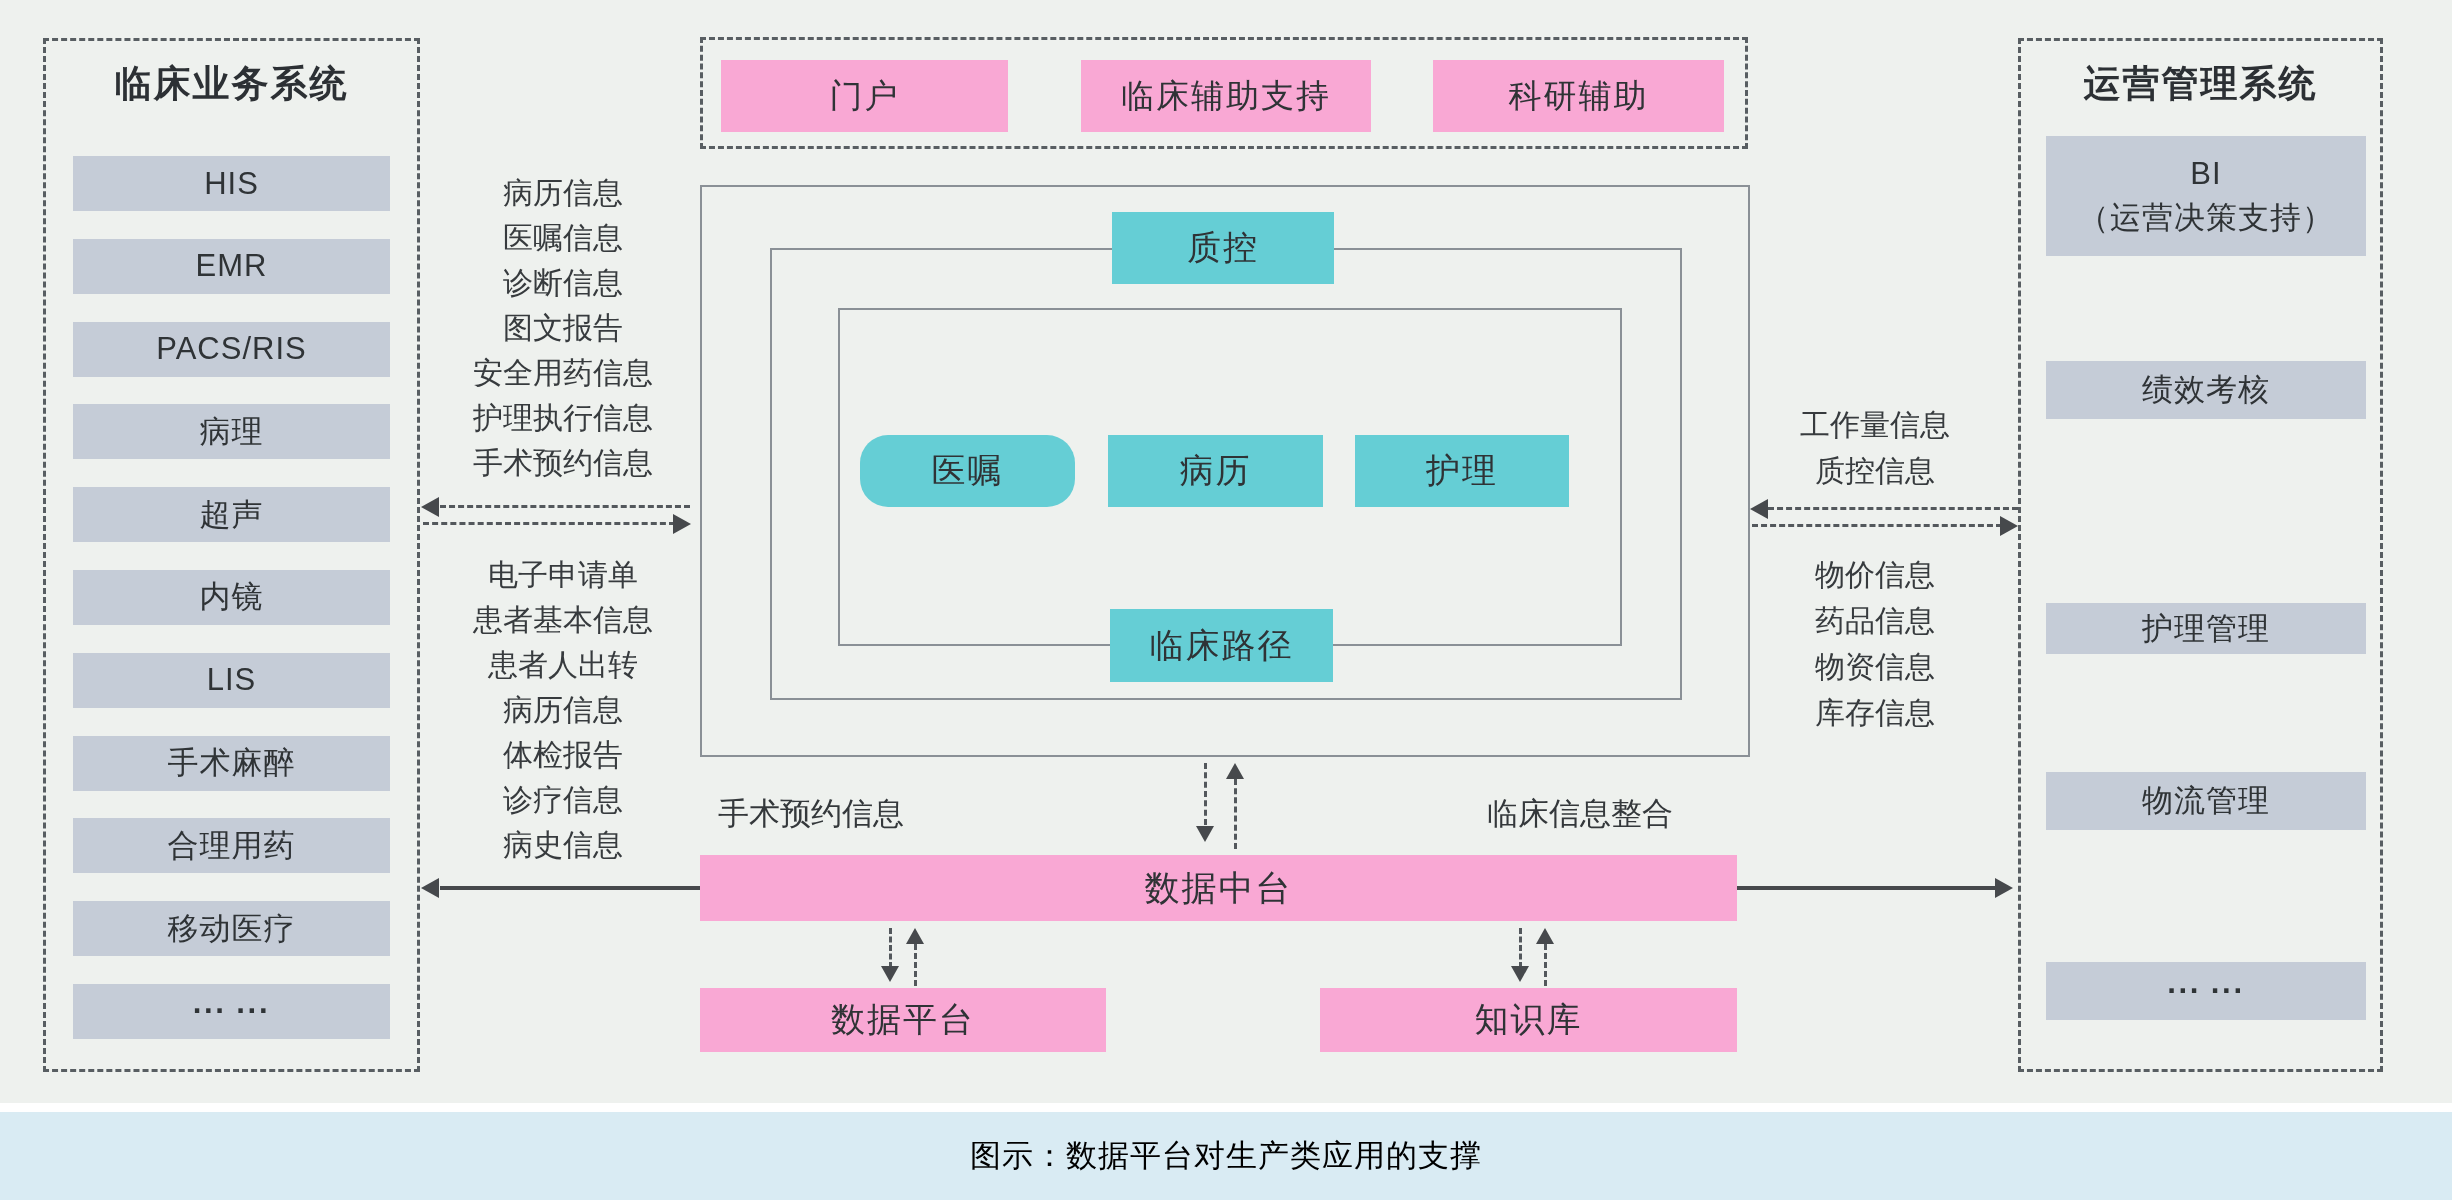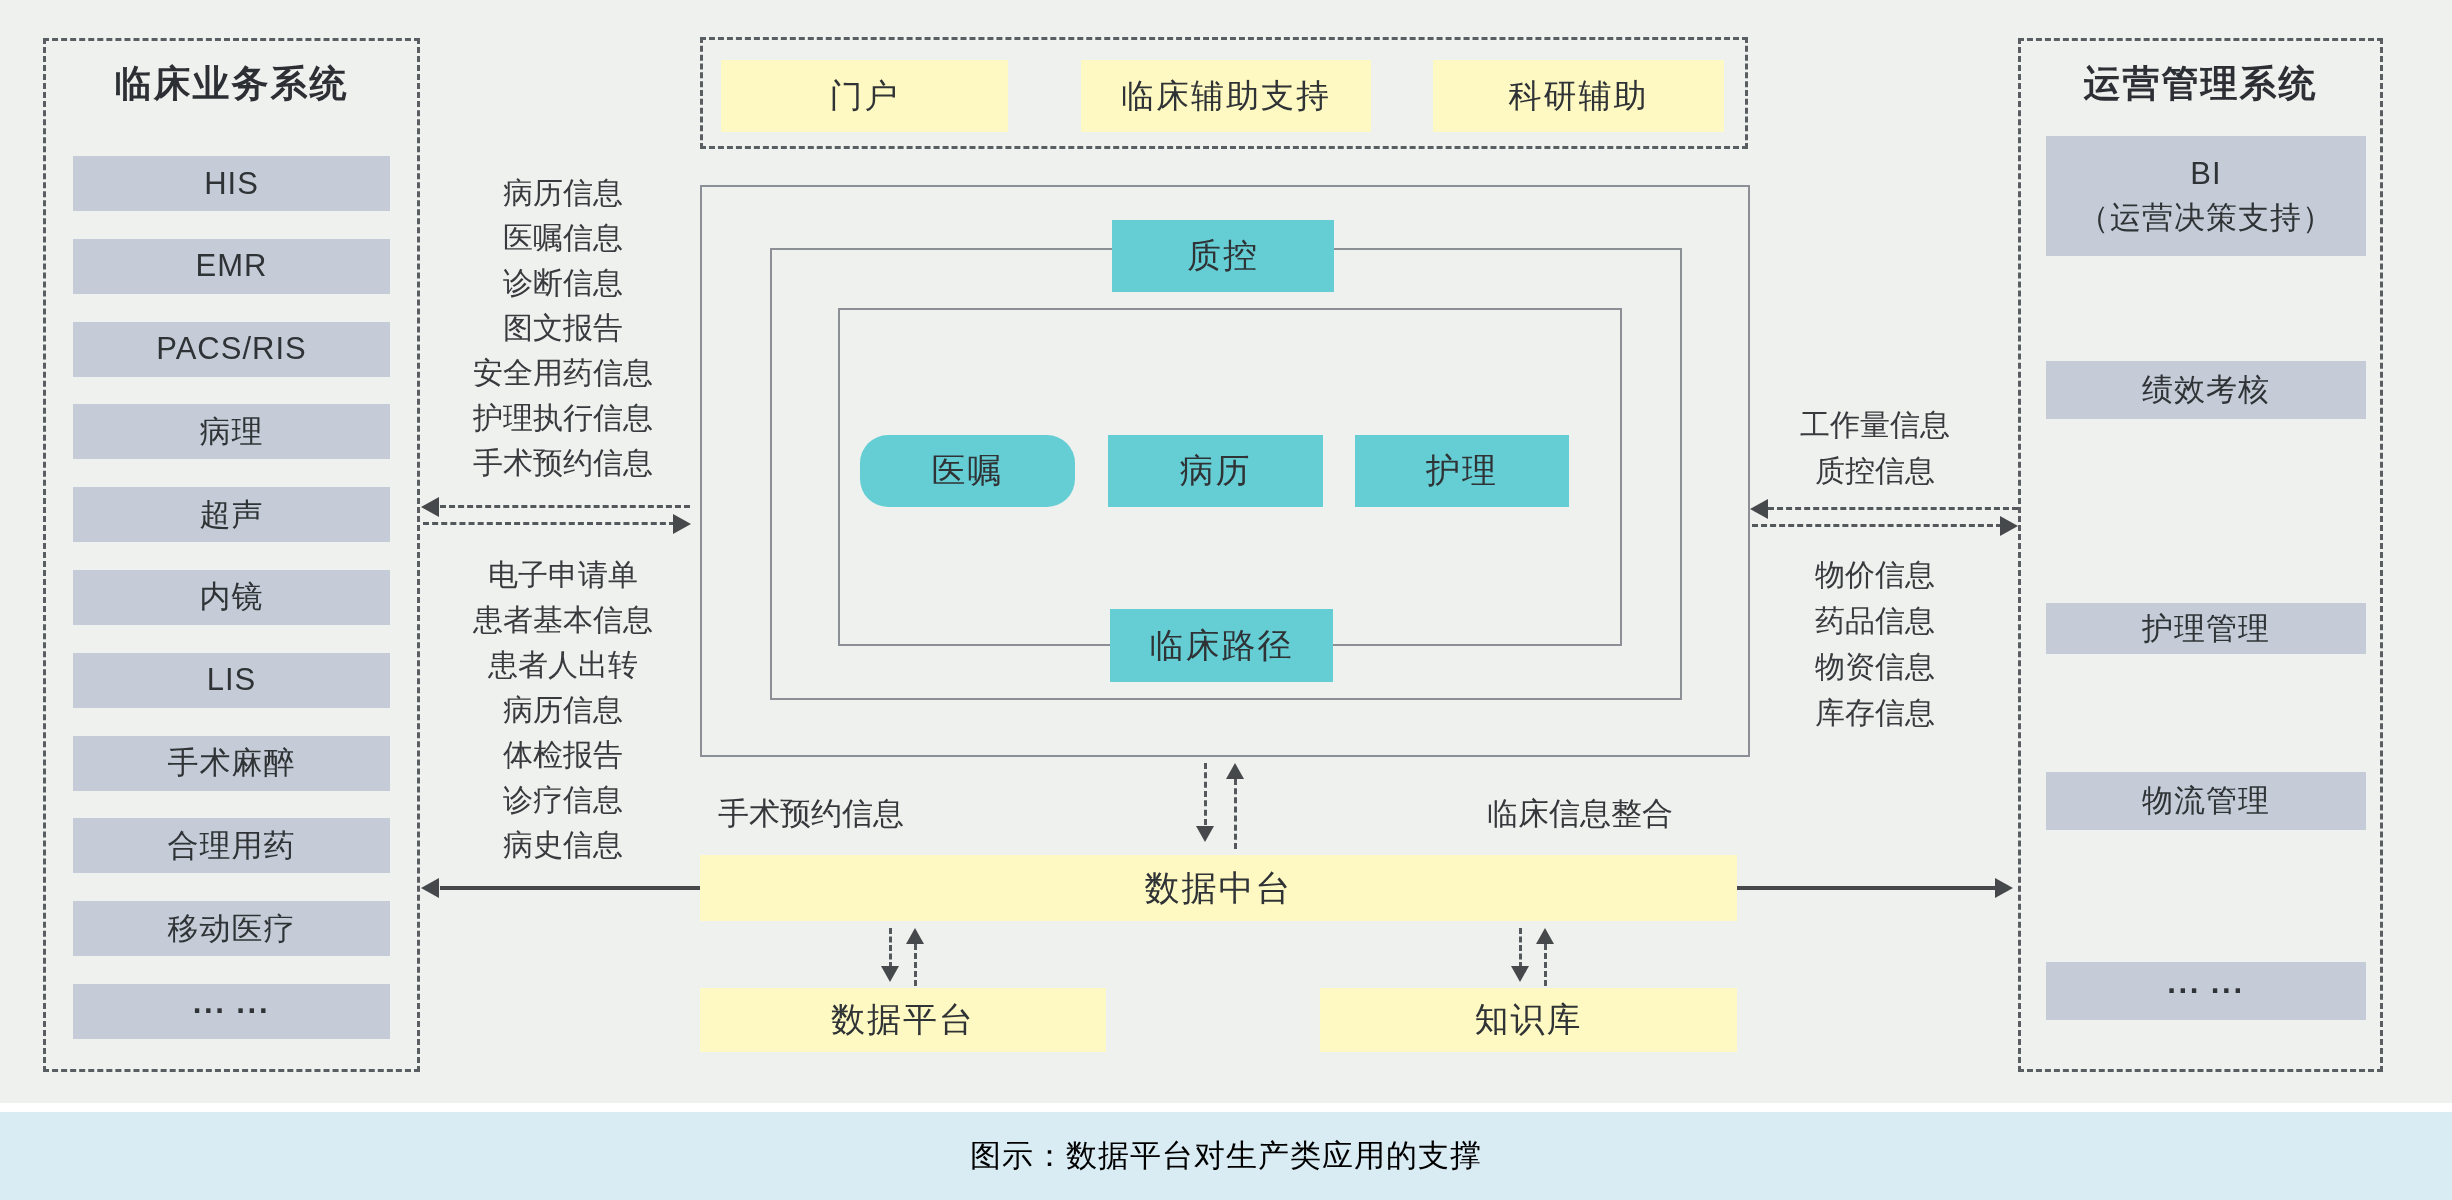--- a/index.html
+++ b/index.html
@@ -12,21 +12,21 @@
   .footer-strip{position:absolute;left:0;top:1112px;width:2452px;height:88px;background:#d9ebf3;
     display:flex;align-items:center;justify-content:center;}
   .caption{font-size:31px;color:#000000;letter-spacing:1px;}
 
   .dashed-panel{position:absolute;border:3px dashed #585e62;box-sizing:border-box;}
   .panel-title{position:absolute;left:0;right:0;top:18px;text-align:center;
     font-size:37px;font-weight:600;color:#2c3034;letter-spacing:2px;}
 
   .box{position:absolute;display:flex;align-items:center;justify-content:center;
     box-sizing:border-box;color:#2f3336;}
-  .blue{background:#fef9c3;}
+  .blue{background:#f9a8d4;}
   .teal{background:#65ced5;}
 
   .left-items{position:absolute;left:27px;right:27px;top:115px;bottom:30px;
     display:flex;flex-direction:column;justify-content:space-between;gap:24px;}
   .left-items .gray-item{height:55px;background:#c5ccd7;display:flex;align-items:center;
     justify-content:center;font-size:31px;letter-spacing:1px;}
   .dots{font-weight:700;font-size:33px;letter-spacing:3px;}
 
   .right-item{position:absolute;left:25px;width:320px;background:#c5ccd7;
     display:flex;align-items:center;justify-content:center;font-size:31px;letter-spacing:1px;
@@ -83,21 +83,21 @@
   <div class="dashed-panel" style="left:700px;top:37px;width:1048px;height:112px;">
     <div class="box blue" style="left:18px;top:20px;width:287px;height:72px;font-size:33px;letter-spacing:2px;">门户</div>
     <div class="box blue" style="left:378px;top:20px;width:290px;height:72px;font-size:33px;letter-spacing:2px;">临床辅助支持</div>
     <div class="box blue" style="left:730px;top:20px;width:291px;height:72px;font-size:33px;letter-spacing:2px;">科研辅助</div>
   </div>
 
   <div class="rect" style="left:700px;top:185px;width:1050px;height:572px;"></div>
   <div class="rect" style="left:770px;top:248px;width:912px;height:452px;"></div>
   <div class="rect" style="left:838px;top:308px;width:784px;height:338px;"></div>
 
-  <div class="box teal" style="left:1112px;top:220px;width:222px;height:72px;font-size:34px;letter-spacing:2px;">质控</div>
+  <div class="box teal" style="left:1112px;top:212px;width:222px;height:72px;font-size:34px;letter-spacing:2px;">质控</div>
   <div class="box teal" style="left:860px;top:435px;width:215px;height:72px;font-size:34px;letter-spacing:2px;border-radius:28px;">医嘱</div>
   <div class="box teal" style="left:1108px;top:435px;width:215px;height:72px;font-size:34px;letter-spacing:2px;">病历</div>
   <div class="box teal" style="left:1355px;top:435px;width:214px;height:72px;font-size:34px;letter-spacing:2px;">护理</div>
   <div class="box teal" style="left:1110px;top:609px;width:223px;height:73px;font-size:34px;letter-spacing:2px;">临床路径</div>
 
   <div class="info-col" style="left:438px;top:170px;width:250px;">
     <div>病历信息</div>
     <div>医嘱信息</div>
     <div>诊断信息</div>
     <div>图文报告</div>

